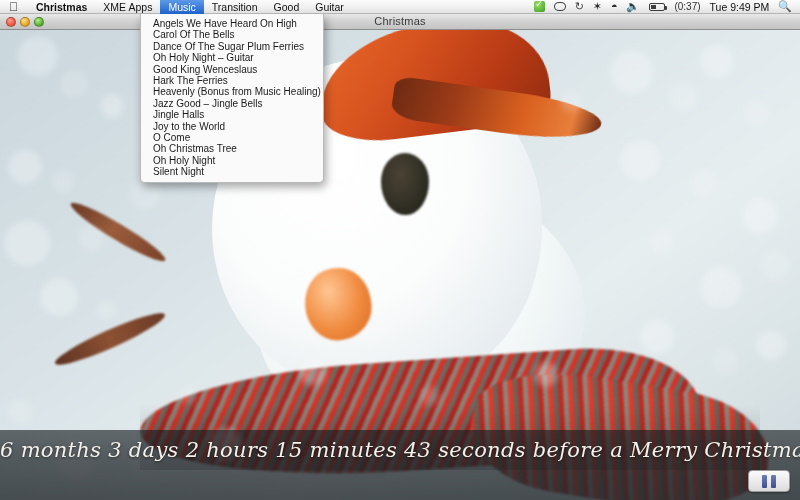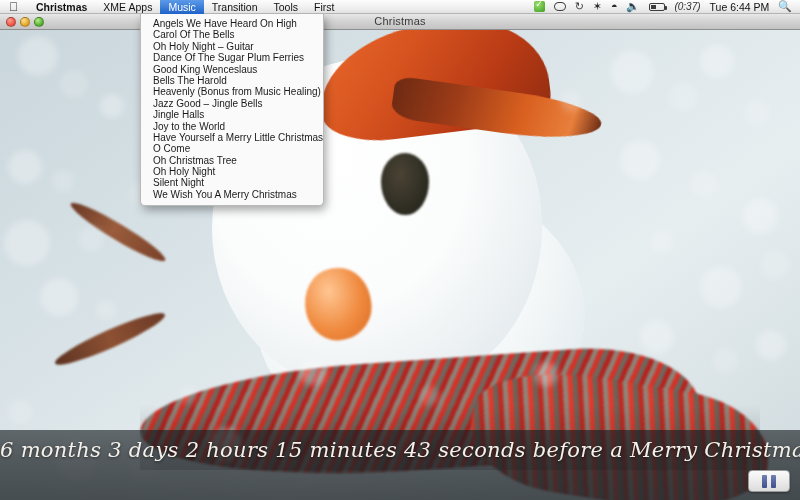--- a/index.html
+++ b/index.html
@@ -197,21 +197,21 @@
   .mi-bt{ font-size:11px; color:#2c2c2c; }
   .mi-wifi{ font-size:11px; color:#2c2c2c; }
   .mi-vol{ font-size:11px; color:#2c2c2c; }
   .mi-batt{ width:16px; height:8px; border:1.3px solid #3c3c3c; border-radius:2px;
     position:relative; }
   .mi-batt:after{ content:""; position:absolute; right:-3px; top:2px;
     width:2px; height:4px; background:#3c3c3c; border-radius:0 1px 1px 0; }
   .mi-batt:before{ content:""; position:absolute; left:1px; top:1px;
     width:5px; height:4px; background:#3c3c3c; }
   .mb-time{ font-size:10.5px; color:#111; }
-  .mb-batt-txt{ font-size:10px; color:#333;font-style:italic; }
+  .mb-batt-txt{ font-size:10px; color:#333; }
   .mi-search{ font-size:11px; color:#2c2c2c; }
 
   
   #dropdown{
     position:absolute; left:140px; top:14px; width:184px;
     background:#fafafa;
     border:1px solid #b9b9b9;
     border-top:none;
     border-radius:0 0 5px 5px;
     box-shadow:2px 4px 10px rgba(0,0,0,.35);
@@ -298,52 +298,50 @@
       <i class="tl-close"></i>
       <i class="tl-min"></i>
       <i class="tl-zoom"></i>
     </div>
     <div class="wtitle">Christmas</div>
   </div>
 
   <div id="dropdown">
       <div class="mrow">Angels We Have Heard On High</div>
       <div class="mrow">Carol Of The Bells</div>
+      <div class="mrow">Dance Of The Sugar Plum Ferries</div>
       <div class="mrow">Oh Holy Night – Guitar</div>
-      <div class="mrow">Dance Of The Sugar Plum Ferries</div>
       <div class="mrow">Good King Wenceslaus</div>
-      <div class="mrow">Bells The Harold</div>
+      <div class="mrow">Hark The Ferries</div>
       <div class="mrow">Heavenly (Bonus from Music Healing)</div>
       <div class="mrow">Jazz Good – Jingle Bells</div>
       <div class="mrow">Jingle Halls</div>
       <div class="mrow">Joy to the World</div>
-      <div class="mrow">Have Yourself a Merry Little Christmas</div>
       <div class="mrow">O Come</div>
       <div class="mrow">Oh Christmas Tree</div>
       <div class="mrow">Oh Holy Night</div>
       <div class="mrow">Silent Night</div>
-      <div class="mrow">We Wish You A Merry Christmas</div>
     </div>
 
   <div id="menubar">
     <div class="mb-apple"></div>
     <div class="mb-item app">Christmas</div>
     <div class="mb-item">XME Apps</div>
     <div class="mb-item sel">Music</div>
     <div class="mb-item">Transition</div>
-    <div class="mb-item">Tools</div>
-    <div class="mb-item">First</div>
+    <div class="mb-item">Good</div>
+    <div class="mb-item">Guitar</div>
 
     <div class="mb-right">
       <span class="mi mi-green"></span>
       <span class="mi mi-chat"></span>
       <span class="mi mi-sync">↻</span>
       <span class="mi mi-bt">✶</span>
       <span class="mi mi-wifi">◓</span>
       <span class="mi mi-vol">🔈</span>
       <span class="mi mi-batt"></span>
       <span class="mb-batt-txt">(0:37)</span>
-      <span class="mb-time">Tue 6:44 PM</span>
+      <span class="mb-time">Tue 9:49 PM</span>
       <span class="mi mi-search">🔍</span>
     </div>
   </div>
 
 </div>
 
 </body></html>

